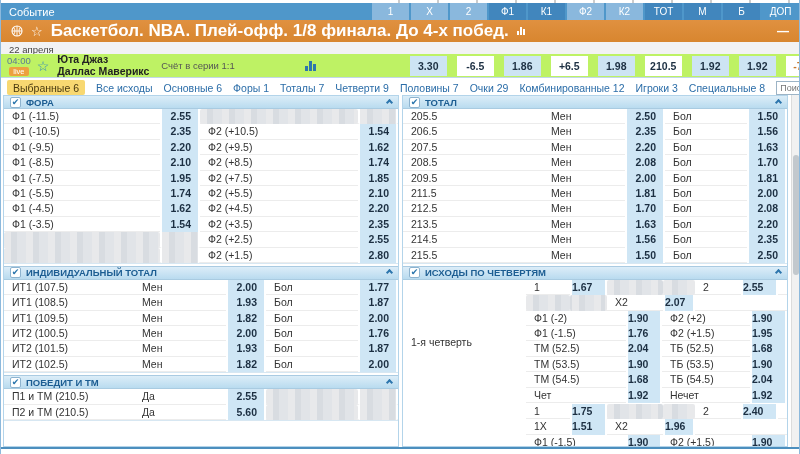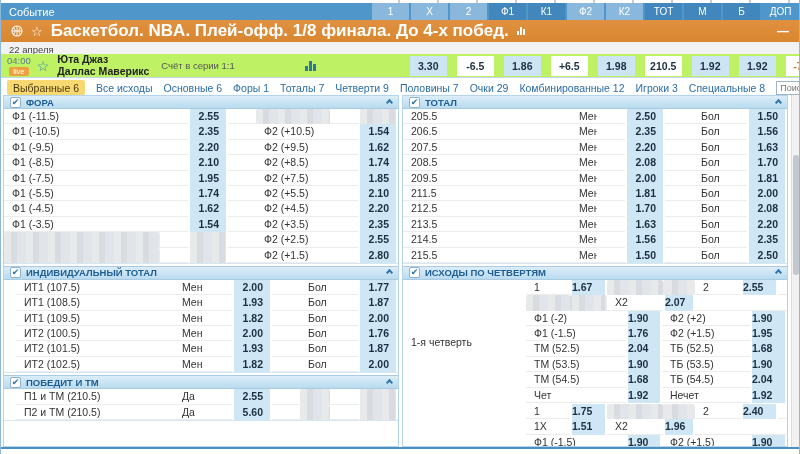--- a/index.html
+++ b/index.html
@@ -73,26 +73,26 @@
   .thumb{position:absolute;left:1px;top:60px;width:6px;height:120px;background:#c2c8cd;border-radius:3px;cursor:pointer;}
   .section{border-bottom:1px solid #d7e7f2;}
   .section + .section{margin-top:2px;border-top:1px solid #aacbe2;}
   .sec-header{height:13px;background:linear-gradient(#dcedf8,#b9dbef);display:flex;align-items:center;
      padding:0 6px;gap:5px;border-bottom:1px solid #a9cbe1;}
   .sec-title{font-size:9.5px;font-weight:bold;color:#1c5d92;}
   .sec-header .chev{margin-left:auto;}
   .checkbox{width:11px;height:11px;background:#fff;border:1px solid #8db3cf;border-radius:2px;
      display:flex;align-items:center;justify-content:center;font-size:9px;color:#2f78ae;line-height:9px;cursor:pointer;}
   
-  .mrow{display:grid;height:15.4px;line-height:15.4px;border-bottom:1px solid #ececec;font-size:10.5px;gap:28px;}
+  .mrow{display:grid;height:15.4px;line-height:15.4px;border-bottom:1px solid #ececec;font-size:10.5px;}
   .mrow .lbl{padding-left:8px;color:#333;overflow:hidden;white-space:nowrap;}
   .mrow .odd{background:#cfe6f5;font-weight:bold;color:#1c2f42;text-align:right;padding-right:7px;
      border-left:2px solid #fff;border-right:2px solid #fff;cursor:pointer;}
   .fora-rows .mrow{grid-template-columns:156px 40px 1fr 40px;}
-  .trio-rows .mrow{grid-template-columns:130px 1fr 40px 1fr 40px;margin-left:12px;}
+  .trio-rows .mrow{grid-template-columns:130px 1fr 40px 1fr 40px;}
   .total-rows .mrow{grid-template-columns:140px 1fr 40px 1fr 40px;}
   
   .qgroup{display:flex;min-height:124px;}
   .glabel{width:131px;display:flex;align-items:center;padding-left:8px;font-size:10.5px;color:#333;}
   .qrows{flex:1;}
   .qrow{display:grid;height:15.4px;line-height:15.4px;border-bottom:1px solid #ececec;font-size:10.5px;}
   .qrow.w3{grid-template-columns:44px 37px 56px 32px 46px 37px 1fr;}
   .qrow.w2{grid-template-columns:100px 36px 88px 37px 1fr;}
   .qcell.lbl{padding-left:8px;overflow:hidden;white-space:nowrap;}
   .qcell.odd{background:#cfe6f5;font-weight:bold;color:#1c2f42;text-align:left;

